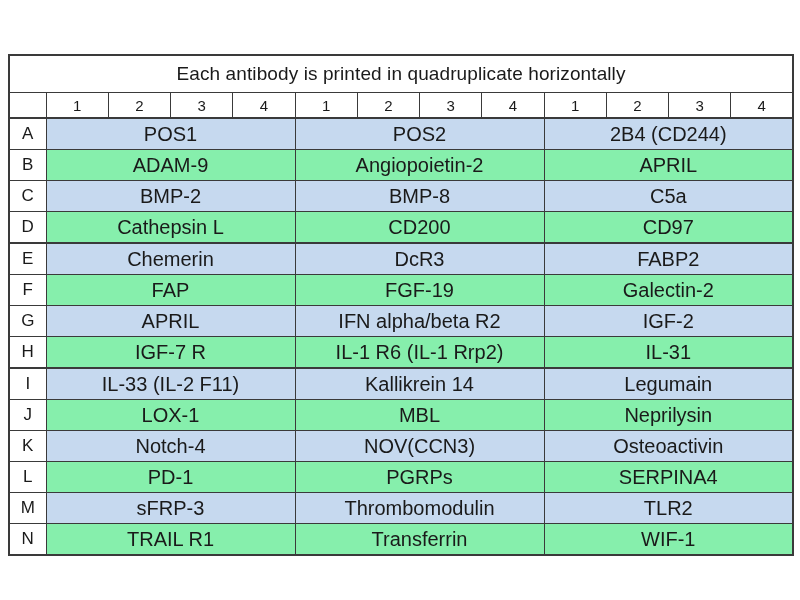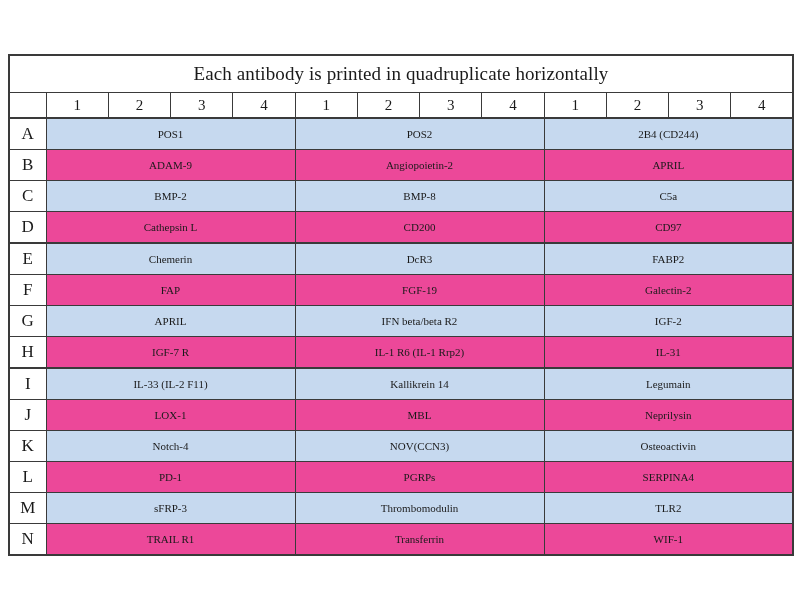--- a/index.html
+++ b/index.html
@@ -12,21 +12,20 @@
     height: 600px;
     font-family: "Liberation Sans", sans-serif;
     overflow: hidden;
   }
 
   #array-map-wrap {
     position: absolute;
     left: 8px;
     top: 54px;
     width: 784px;
-    font-family: Liberation Serif, serif;
   }
 
   table.array-map {
     border-collapse: collapse;
     table-layout: fixed;
     width: 784px;
     background: #ffffff;
   }
 
   table.array-map td,
@@ -60,26 +59,26 @@
   
   td.rowlabel {
     width: 37px;
     font-size: 17px;
     background: #ffffff;
   }
 
   
   td.antibody {
     height: 30px;
-    font-size: 11px;
+    font-size: 20px;
     white-space: nowrap;
   }
 
   tr.shaded td.antibody { background: #c6d9ef; }
-  tr.plain  td.antibody { background: #ec4899; }
+  tr.plain  td.antibody { background: #86efac; }
 
   
   col.c-rowlabel { width: 37px; }
   col.c-num      { width: 62.25px; }
 
   
   td.group-start { border-left: 2px solid #3a3a3a; }
   td.group-end   { border-right: 2px solid #3a3a3a; }
 
   
@@ -162,21 +161,21 @@
         </tr>
         <tr class="plain">
           <td class="rowlabel">F</td>
           <td class="antibody group-end" colspan="4">FAP</td>
           <td class="antibody group-start group-end" colspan="4">FGF-19</td>
           <td class="antibody group-start" colspan="4">Galectin-2</td>
         </tr>
         <tr class="shaded">
           <td class="rowlabel">G</td>
           <td class="antibody group-end" colspan="4">APRIL</td>
-          <td class="antibody group-start group-end" colspan="4">IFN beta/beta R2</td>
+          <td class="antibody group-start group-end" colspan="4">IFN alpha/beta R2</td>
           <td class="antibody group-start" colspan="4">IGF-2</td>
         </tr>
         <tr class="plain band-end">
           <td class="rowlabel">H</td>
           <td class="antibody group-end" colspan="4">IGF-7 R</td>
           <td class="antibody group-start group-end" colspan="4">IL-1 R6 (IL-1 Rrp2)</td>
           <td class="antibody group-start" colspan="4">IL-31</td>
         </tr>
         <tr class="shaded">
           <td class="rowlabel">I</td>

